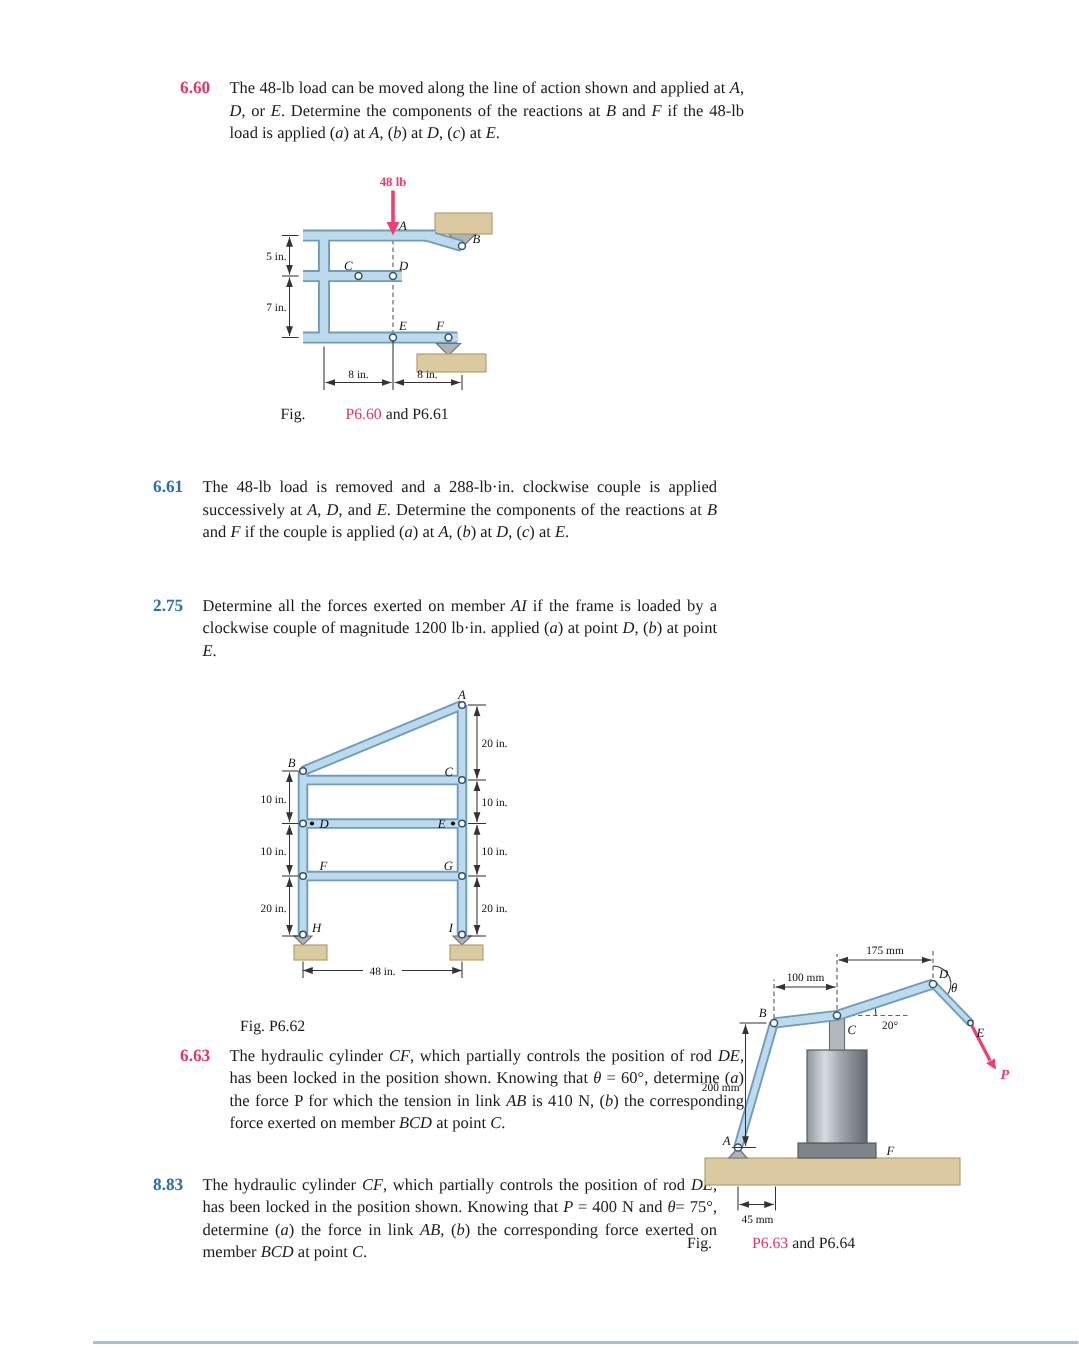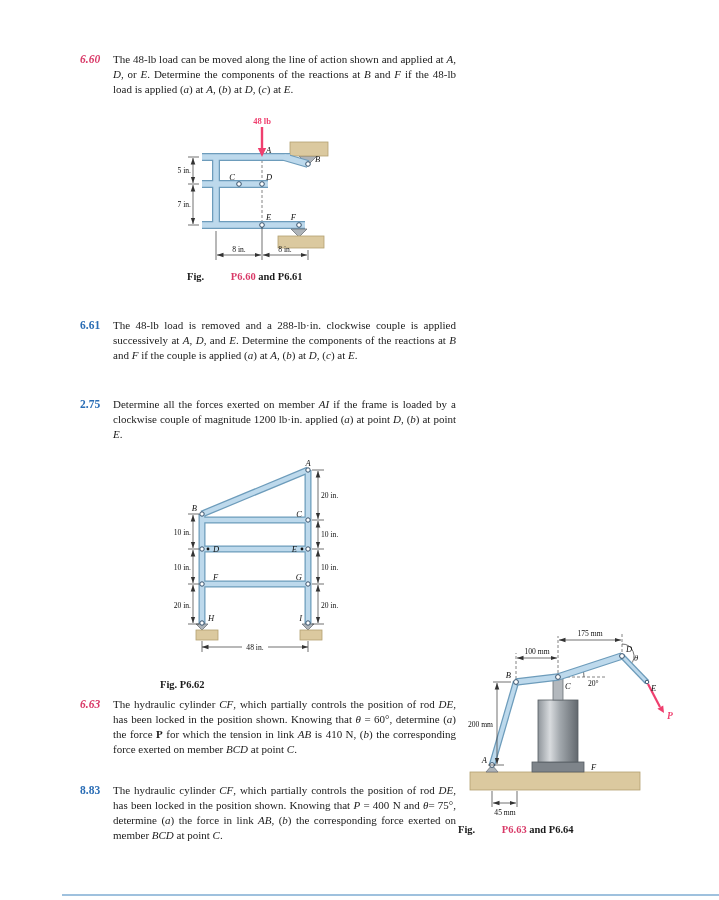--- a/index.html
+++ b/index.html
@@ -1,24 +1,24 @@
 <!DOCTYPE html>
 <html style="--red_accent: #d93a68; --blue_accent: #2a6db5; --force_red: #ef3f6e; --member_blue: #bdd9ec; --member_edge: #6d9cbb; --support_tan: #dbc99f;"><head>
 <meta charset="utf-8">
 <style>
   html,body{margin:0;padding:0;}
   body{width:719px;height:900px;position:relative;background:#ffffff;
        font-family:"Liberation Serif",serif;color:#1a1a1a;overflow:hidden;}
   .prob{position:absolute;left:80px;display:flex;gap:3px;}
   .pnum{width:30px;flex:none;font-weight:bold;font-size:11.5px;line-height:15px;}
-  .pnum.red{color:var(--red_accent,#d93a68);font-style:italic;}
-  .pnum.blue{color:var(--blue_accent,#2a6db5);}
+  .pnum.red{color:var(--red_accent,#d93a68);margin-left:40px;}
+  .pnum.blue{color:var(--blue_accent,#2a6db5);margin-left:22px;}
   .ptxt{width:343px;flex:none;font-size:11px;line-height:15px;text-align:justify;}
   .it{font-style:italic;}
-  .bd{font-weight:bold;}
+  .bd{font-weight:normal;}
   .rd{color:var(--red_accent,#d93a68);margin-left:24px;}
   .cap{position:absolute;font-size:10.5px;font-weight:bold;}
   .fig{position:absolute;}
   svg text{font-family:"Liberation Serif",serif;}
   .mo{stroke:var(--member_edge,#6d9cbb);fill:none;}
   .mi{stroke:var(--member_blue,#bdd9ec);fill:none;}
   .pin{fill:#ffffff;stroke:#34506b;stroke-width:1;}
   .dot{fill:#111;stroke:none;}
   .dash{stroke:#666;stroke-width:0.8;stroke-dasharray:3,2;fill:none;}
   .thin{stroke:#333;stroke-width:0.7;fill:none;}

